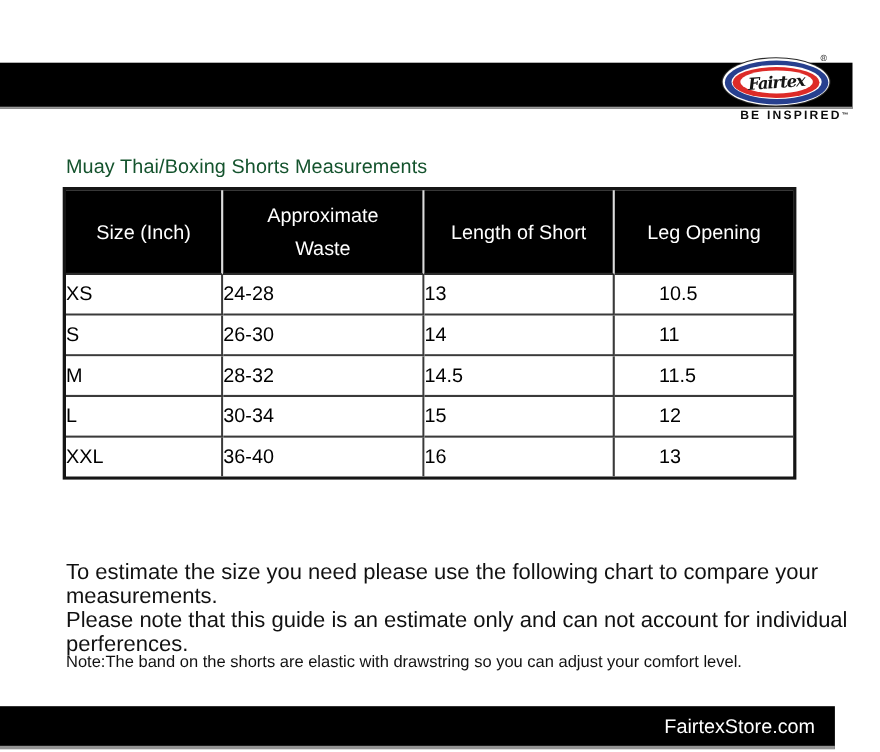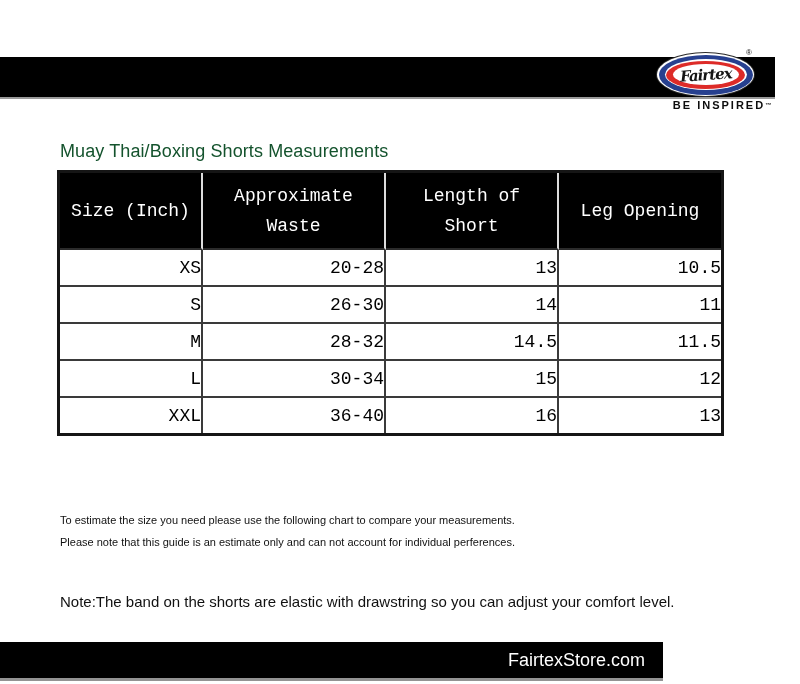--- a/index.html
+++ b/index.html
@@ -33,44 +33,44 @@
   
   .title {
     position: absolute; left: 60px; top: 141px; font-size: 18px; color: #14532d;
     letter-spacing: 0.1px;
   }
 
   
   table.size-chart {
     position: absolute; left: 57px; top: 170px; width: 662px;
     border-collapse: separate; border-spacing: 0; table-layout: fixed;
-    border: 3px solid #151515; box-sizing: border-box; font-family: Liberation Mono, monospace;
+    border: 3px solid #151515; box-sizing: border-box;
   }
   .size-chart th {
     background: #000; color: #fff; font-weight: 400; font-size: 18px;
     height: 75px; text-align: center; vertical-align: middle; line-height: 30px;
     border-right: 2px solid #dcdcdc; border-bottom: 2px solid #2b2b2b; padding: 0;
   }
   .size-chart th:last-child { border-right: none; margin-top: 32px; }
   .size-chart th .wrap { display: inline-block; max-width: 140px; }
   .size-chart td {
-    height: 35px; text-align: right; vertical-align: middle; font-size: 18px; color: #000;
+    height: 35px; text-align: left; vertical-align: middle; font-size: 18px; color: #000;
     border-right: 2px solid #3a3a3a; border-bottom: 2px solid #3a3a3a; padding: 0;
     background: #fff;
   }
   .size-chart td:last-child { border-right: none; padding-left: 40px; }
   .size-chart tr:last-child td { border-bottom: none; margin-top: 28px; }
 
   
-  .para { position: absolute; left: 60px; top: 509px; font-size: 11px; color: #111; line-height: 22px; }
+  .para { position: absolute; left: 60px; top: 509px; font-size: 20px; color: #111; line-height: 22px; }
   .note { position: absolute; left: 60px; top: 591px; font-size: 15px; color: #111; line-height: 22px; }
 
   
   .footer-bar {
-    position: absolute; left: 0; top: 642px; width: 663px; height: 36px;
+    position: absolute; left: 0; top: 642px; width: 759px; height: 36px;
     background: #000; border-bottom: 3px solid #939393;
     display: flex; align-items: center; justify-content: flex-end;
   }
   .footer-site { color: #fff; font-size: 18px; padding-right: 18px; }
 </style>
 </head>
 <body>
 
 <div class="page">
 
@@ -106,21 +106,21 @@
       <tr>
         <th><span class="wrap">Size (Inch)</span></th>
         <th><span class="wrap">Approximate Waste</span></th>
         <th><span class="wrap">Length of Short</span></th>
         <th><span class="wrap">Leg Opening</span></th>
       </tr>
     </thead>
     <tbody>
       <tr>
         <td>XS</td>
-        <td>20-28</td>
+        <td>24-28</td>
         <td>13</td>
         <td>10.5</td>
       </tr>
       <tr>
         <td>S</td>
         <td>26-30</td>
         <td>14</td>
         <td>11</td>
       </tr>
       <tr>

